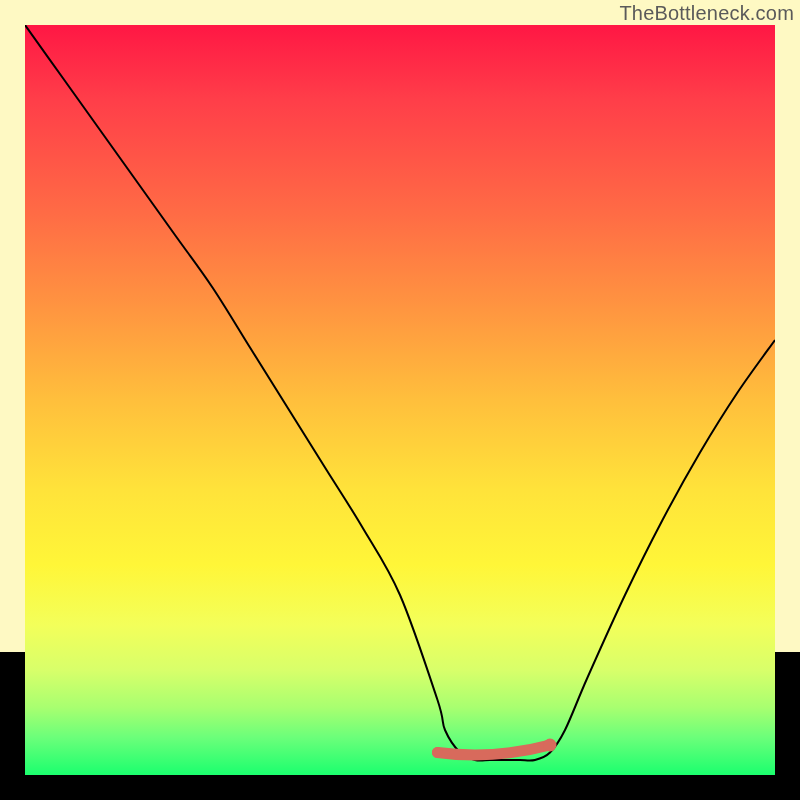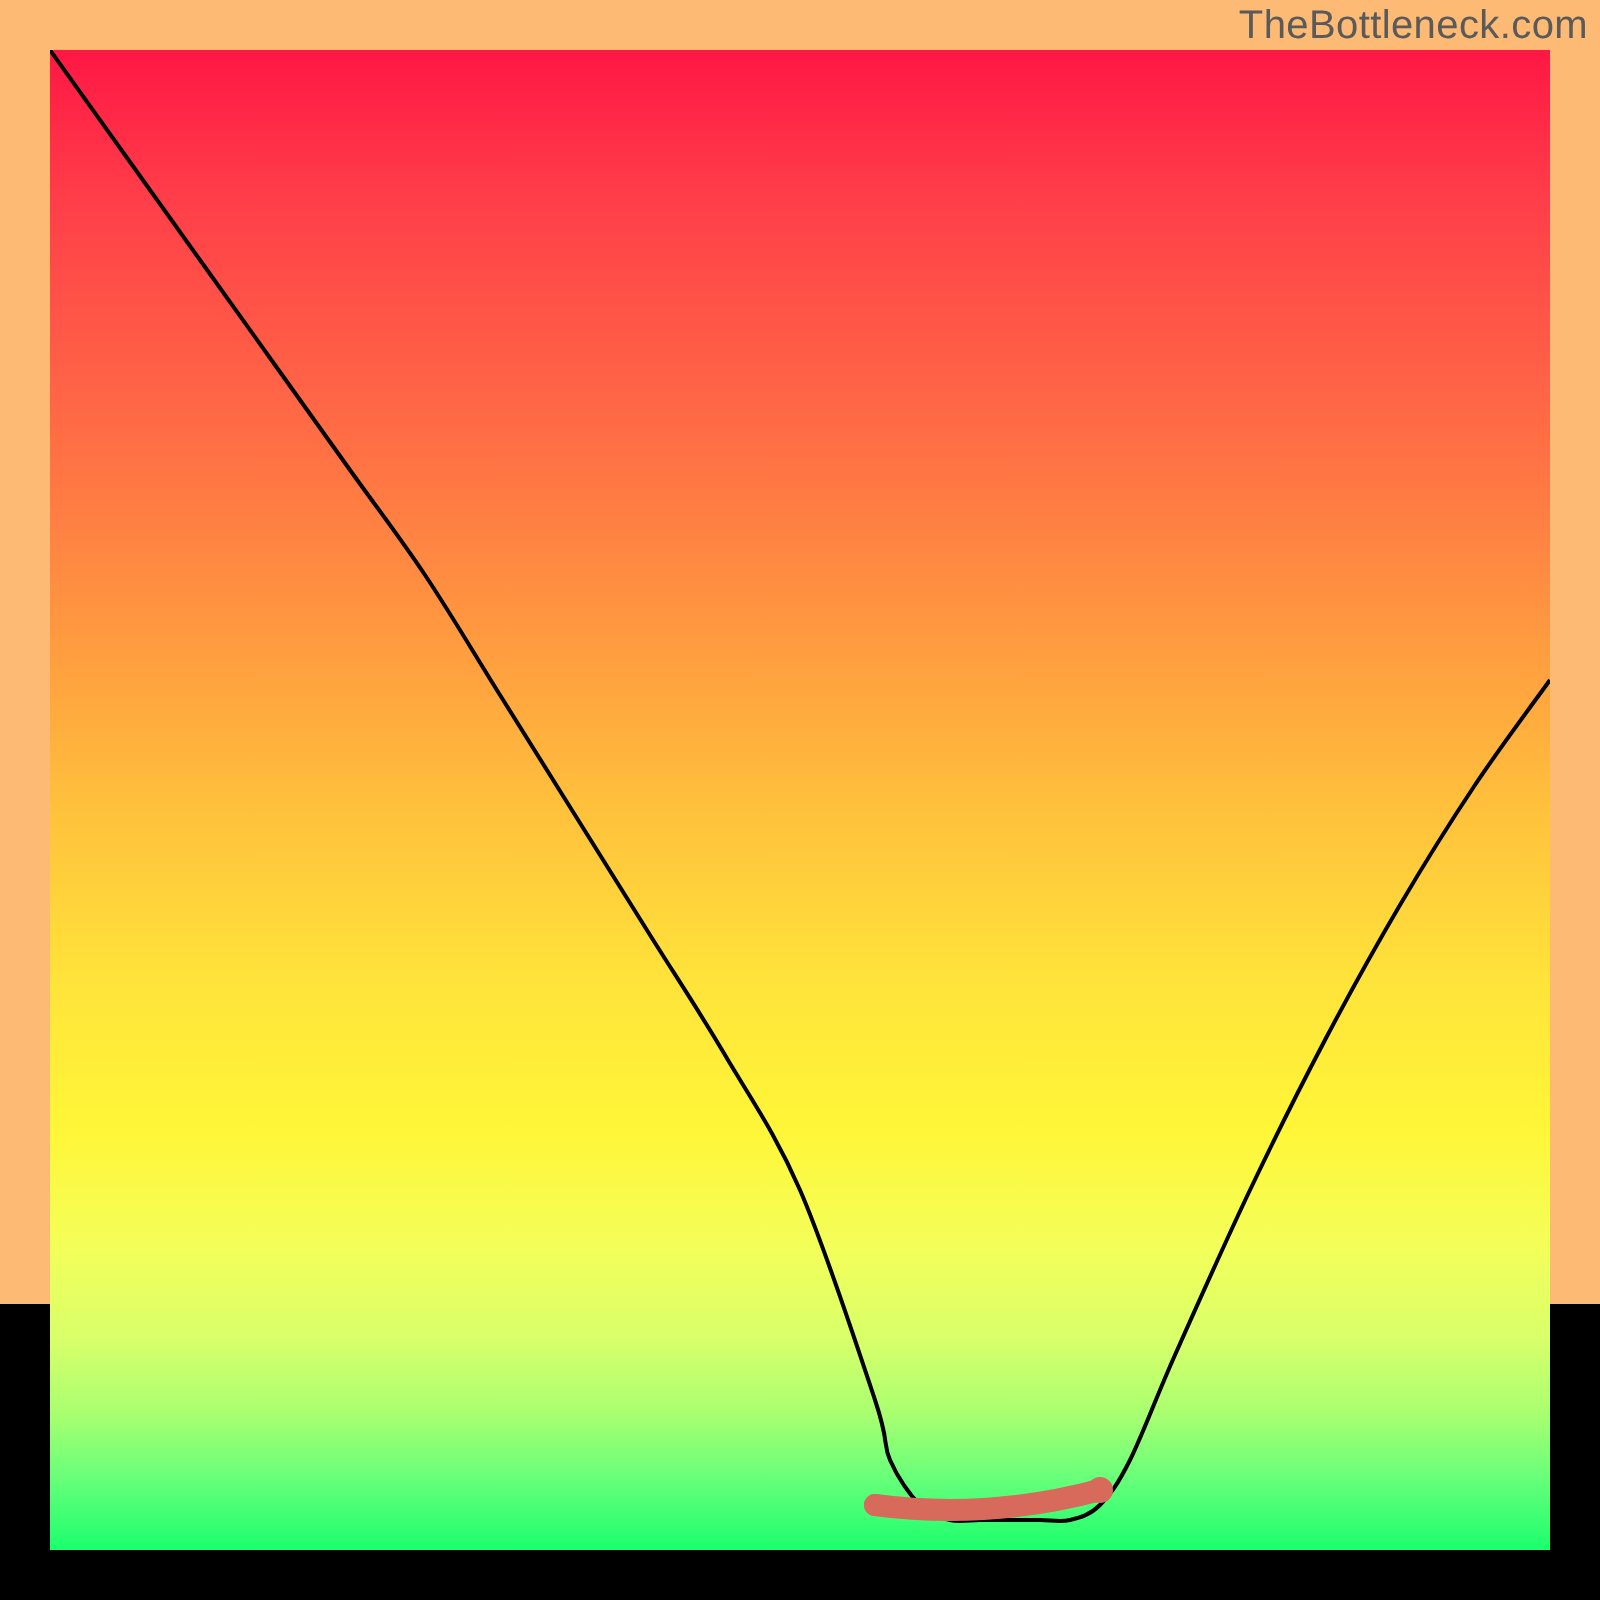--- a/index.html
+++ b/index.html
@@ -8,21 +8,21 @@
     width: 800px;
     height: 800px;
     background: #000;
     overflow: hidden;
     font-family: Arial, Helvetica, sans-serif;
   }
   .frame {
     position: relative;
     width: 800px;
     height: 652px;
-    background: #fdba74;
+    background: #fef9c3;
     text-align: center;
   }
   .plot-area {
     position: absolute;
     left: 25px;
     top: 25px;
     width: 750px;
     height: 750px;
     
     background: linear-gradient(

